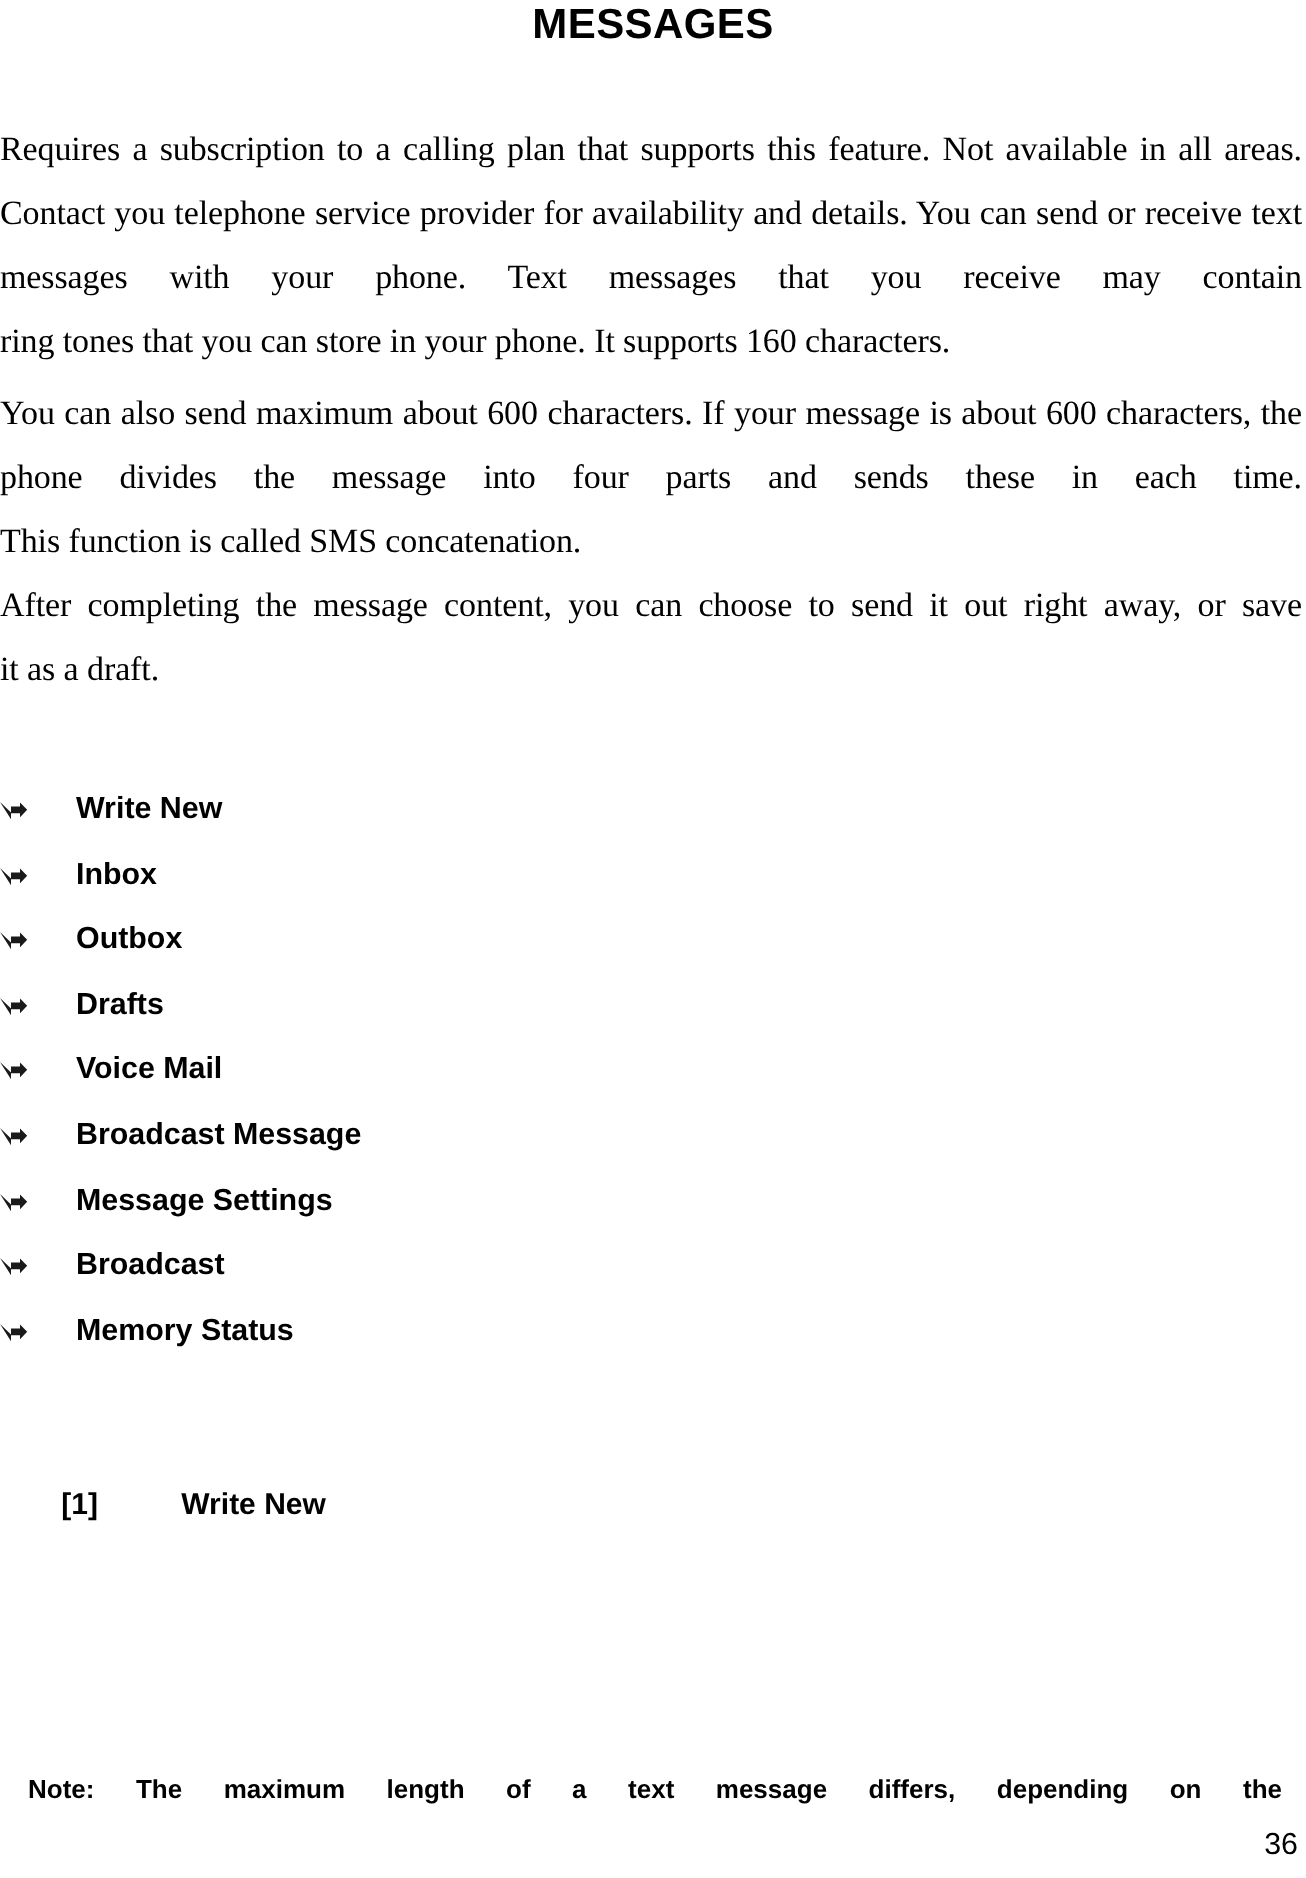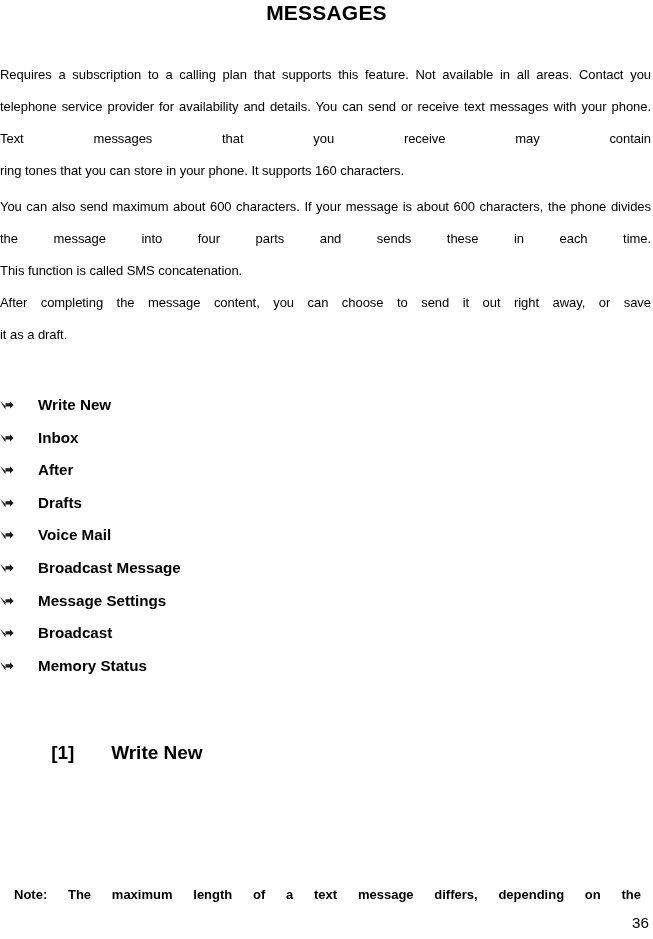--- a/index.html
+++ b/index.html
@@ -32,25 +32,26 @@
     text-align: center;
     font-size: 21px;
     font-weight: bold;
     letter-spacing: 0.2px;
     line-height: 26px;
   }
 
   
   .para {
     position: absolute;
-    font-size: 13px;
+    font-size: 17px;
     line-height: 32px;
     text-align: justify;
     text-justify: inter-word;
     letter-spacing: -0.05px;
+    font-family: Liberation Serif, serif;
   }
   .para.full {
     left: 0px;
     width: 651px;
   }
   .para.indent {
     left: 14px;
     width: 627px;
   }
   
@@ -92,23 +93,23 @@
     line-height: 32.6px;
     font-size: 15px;
     color: #1a1a1a;
     text-align: left;
   }
   .bullet-glyph svg { display: block; margin-top: 11px; }
 
   
   .sub-heading {
     position: absolute;
-    left: 30px;
+    left: 14px;
     top: 717px;
-    font-size: 19px;
+    font-size: 15px;
     font-weight: bold;
     line-height: 24px;
     white-space: pre;
   }
   .sub-heading .sh-num { display: inline-block; width: 60px; }
 
   
   .note {
     position: absolute;
     left: 14px;
@@ -172,21 +173,21 @@
       </span>
       <span>Inbox</span>
     </li>
 
     <li class="bullet-item">
       <span class="bullet-glyph">
         <svg width="14" height="12" viewBox="0 0 14 12" aria-hidden="true">
           <polygon points="0,1 5.5,6.2 5.5,3.2 10,3.2 10,1.2 13.6,4.9 10,8.6 10,6.6 5.5,6.6 5.5,9.6" fill="#1a1a1a"></polygon>
         </svg>
       </span>
-      <span>After</span>
+      <span>Outbox</span>
     </li>
 
     <li class="bullet-item">
       <span class="bullet-glyph">
         <svg width="14" height="12" viewBox="0 0 14 12" aria-hidden="true">
           <polygon points="0,1 5.5,6.2 5.5,3.2 10,3.2 10,1.2 13.6,4.9 10,8.6 10,6.6 5.5,6.6 5.5,9.6" fill="#1a1a1a"></polygon>
         </svg>
       </span>
       <span>Drafts</span>
     </li>

